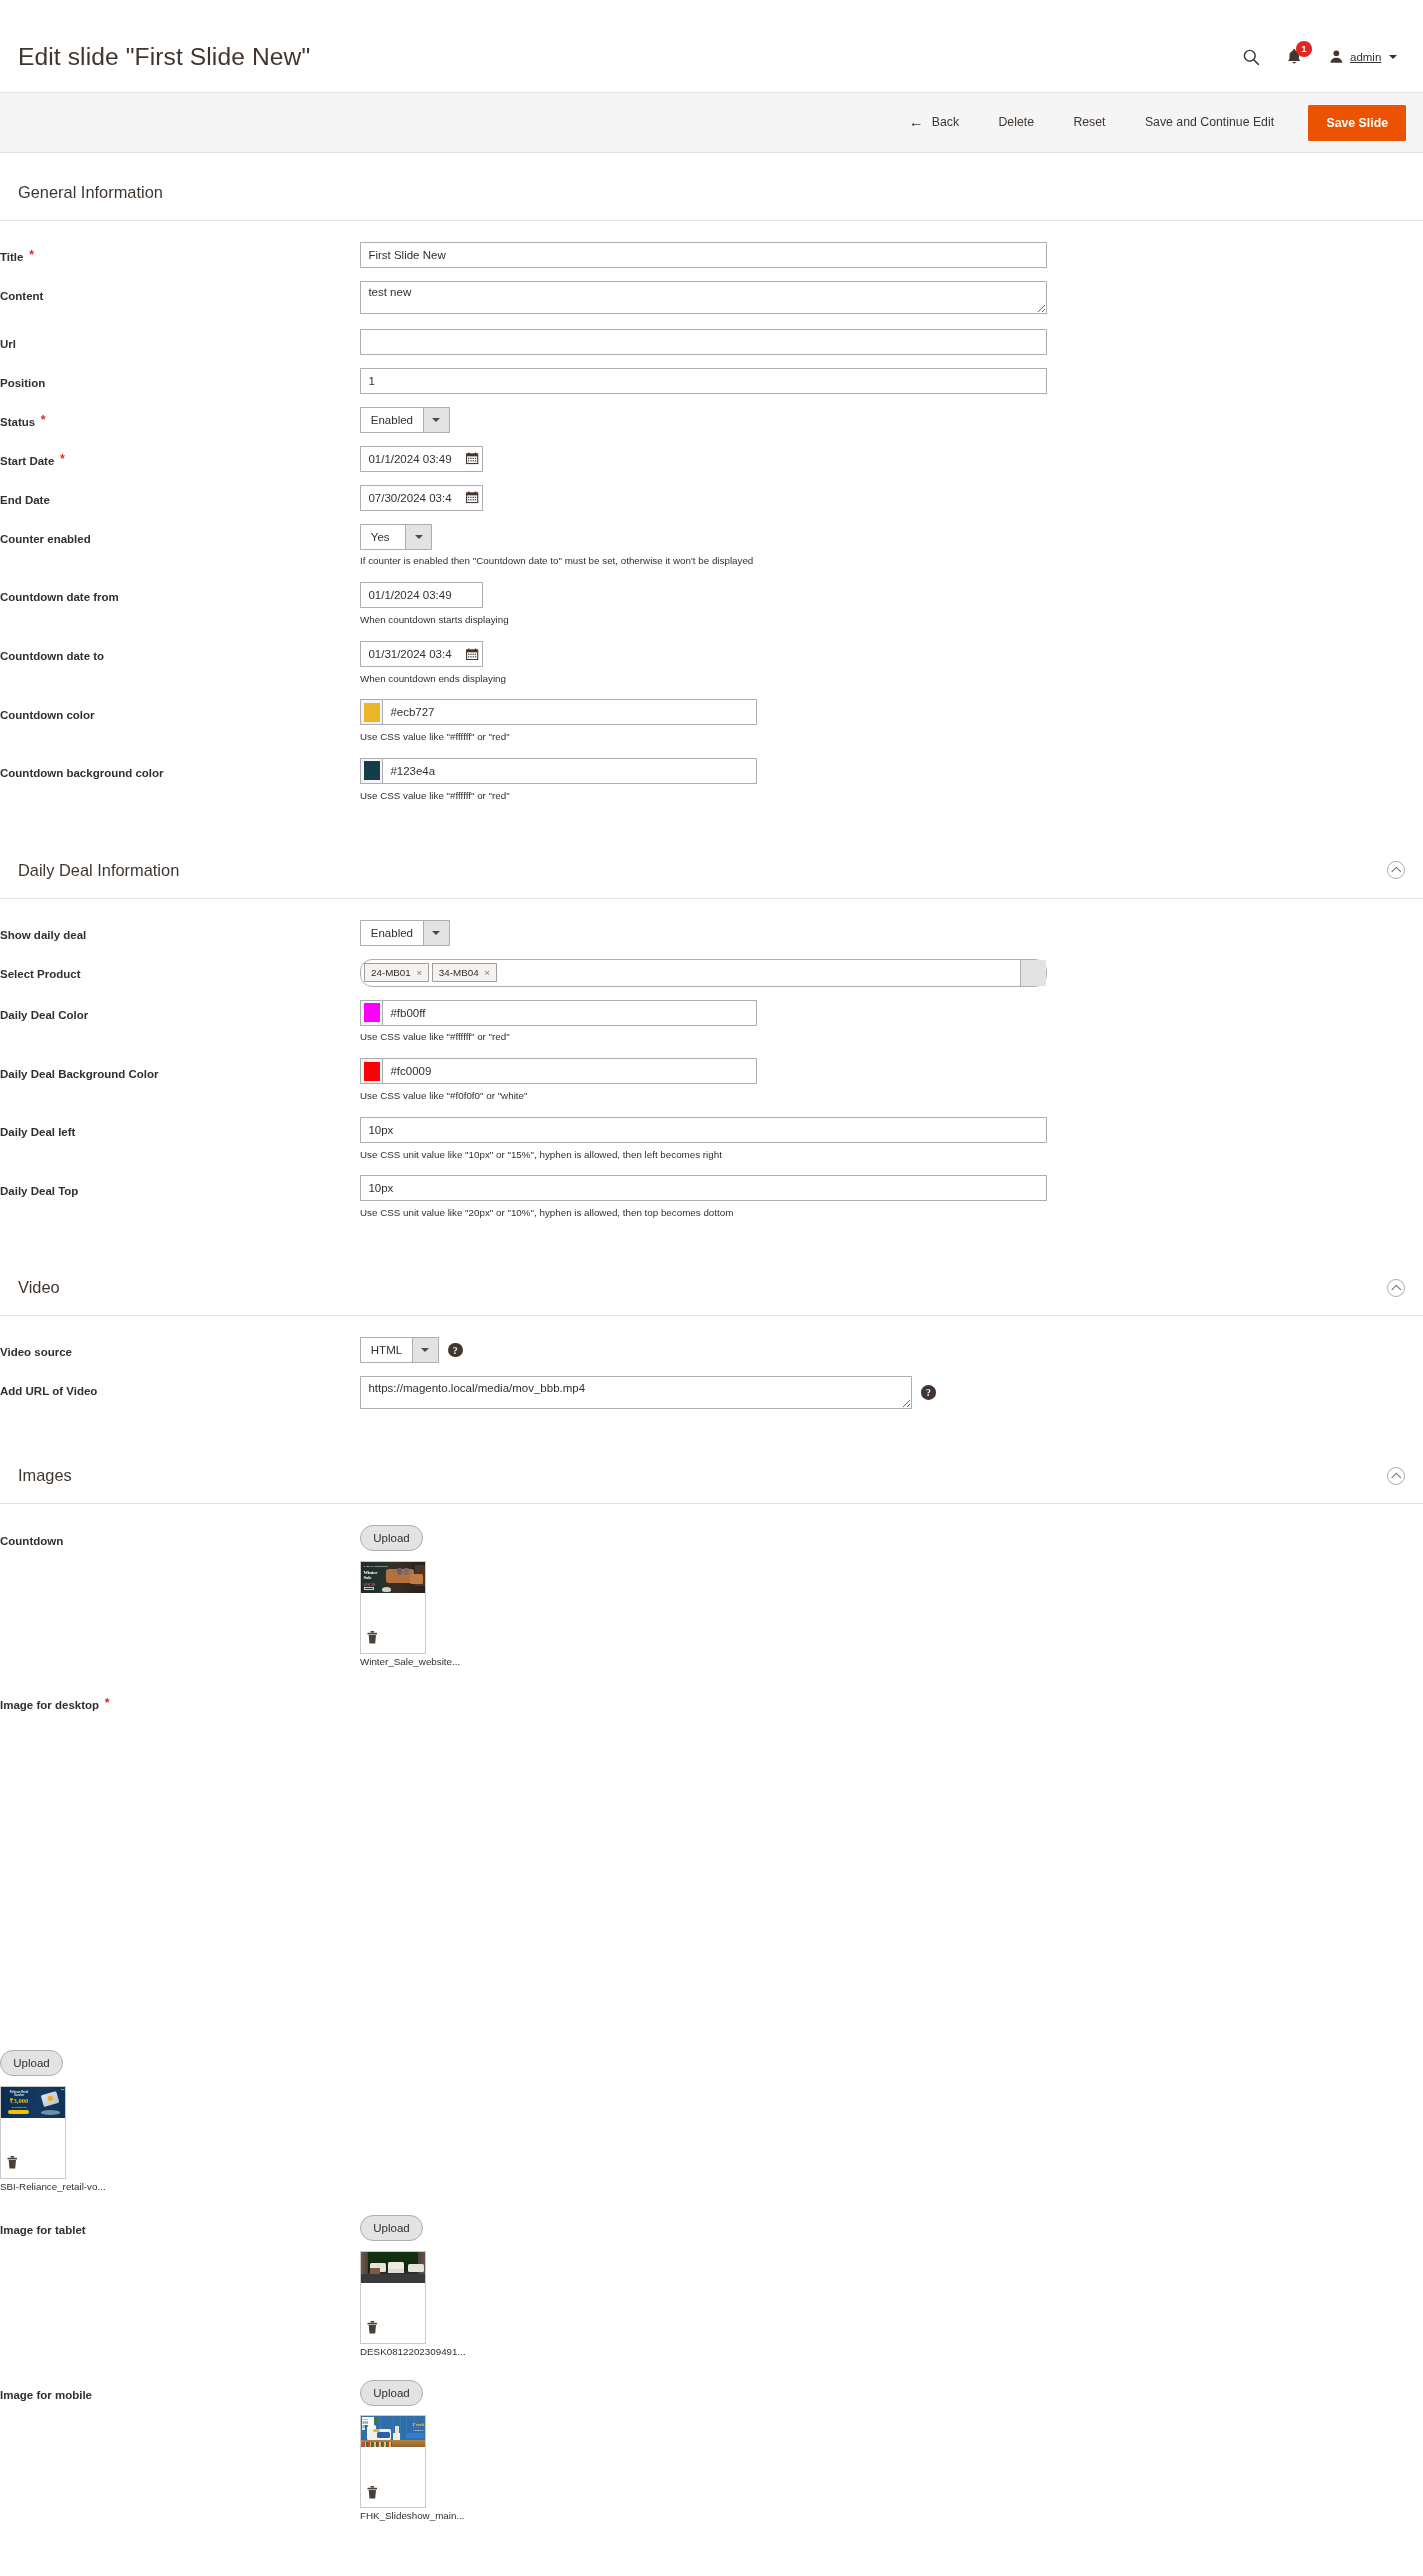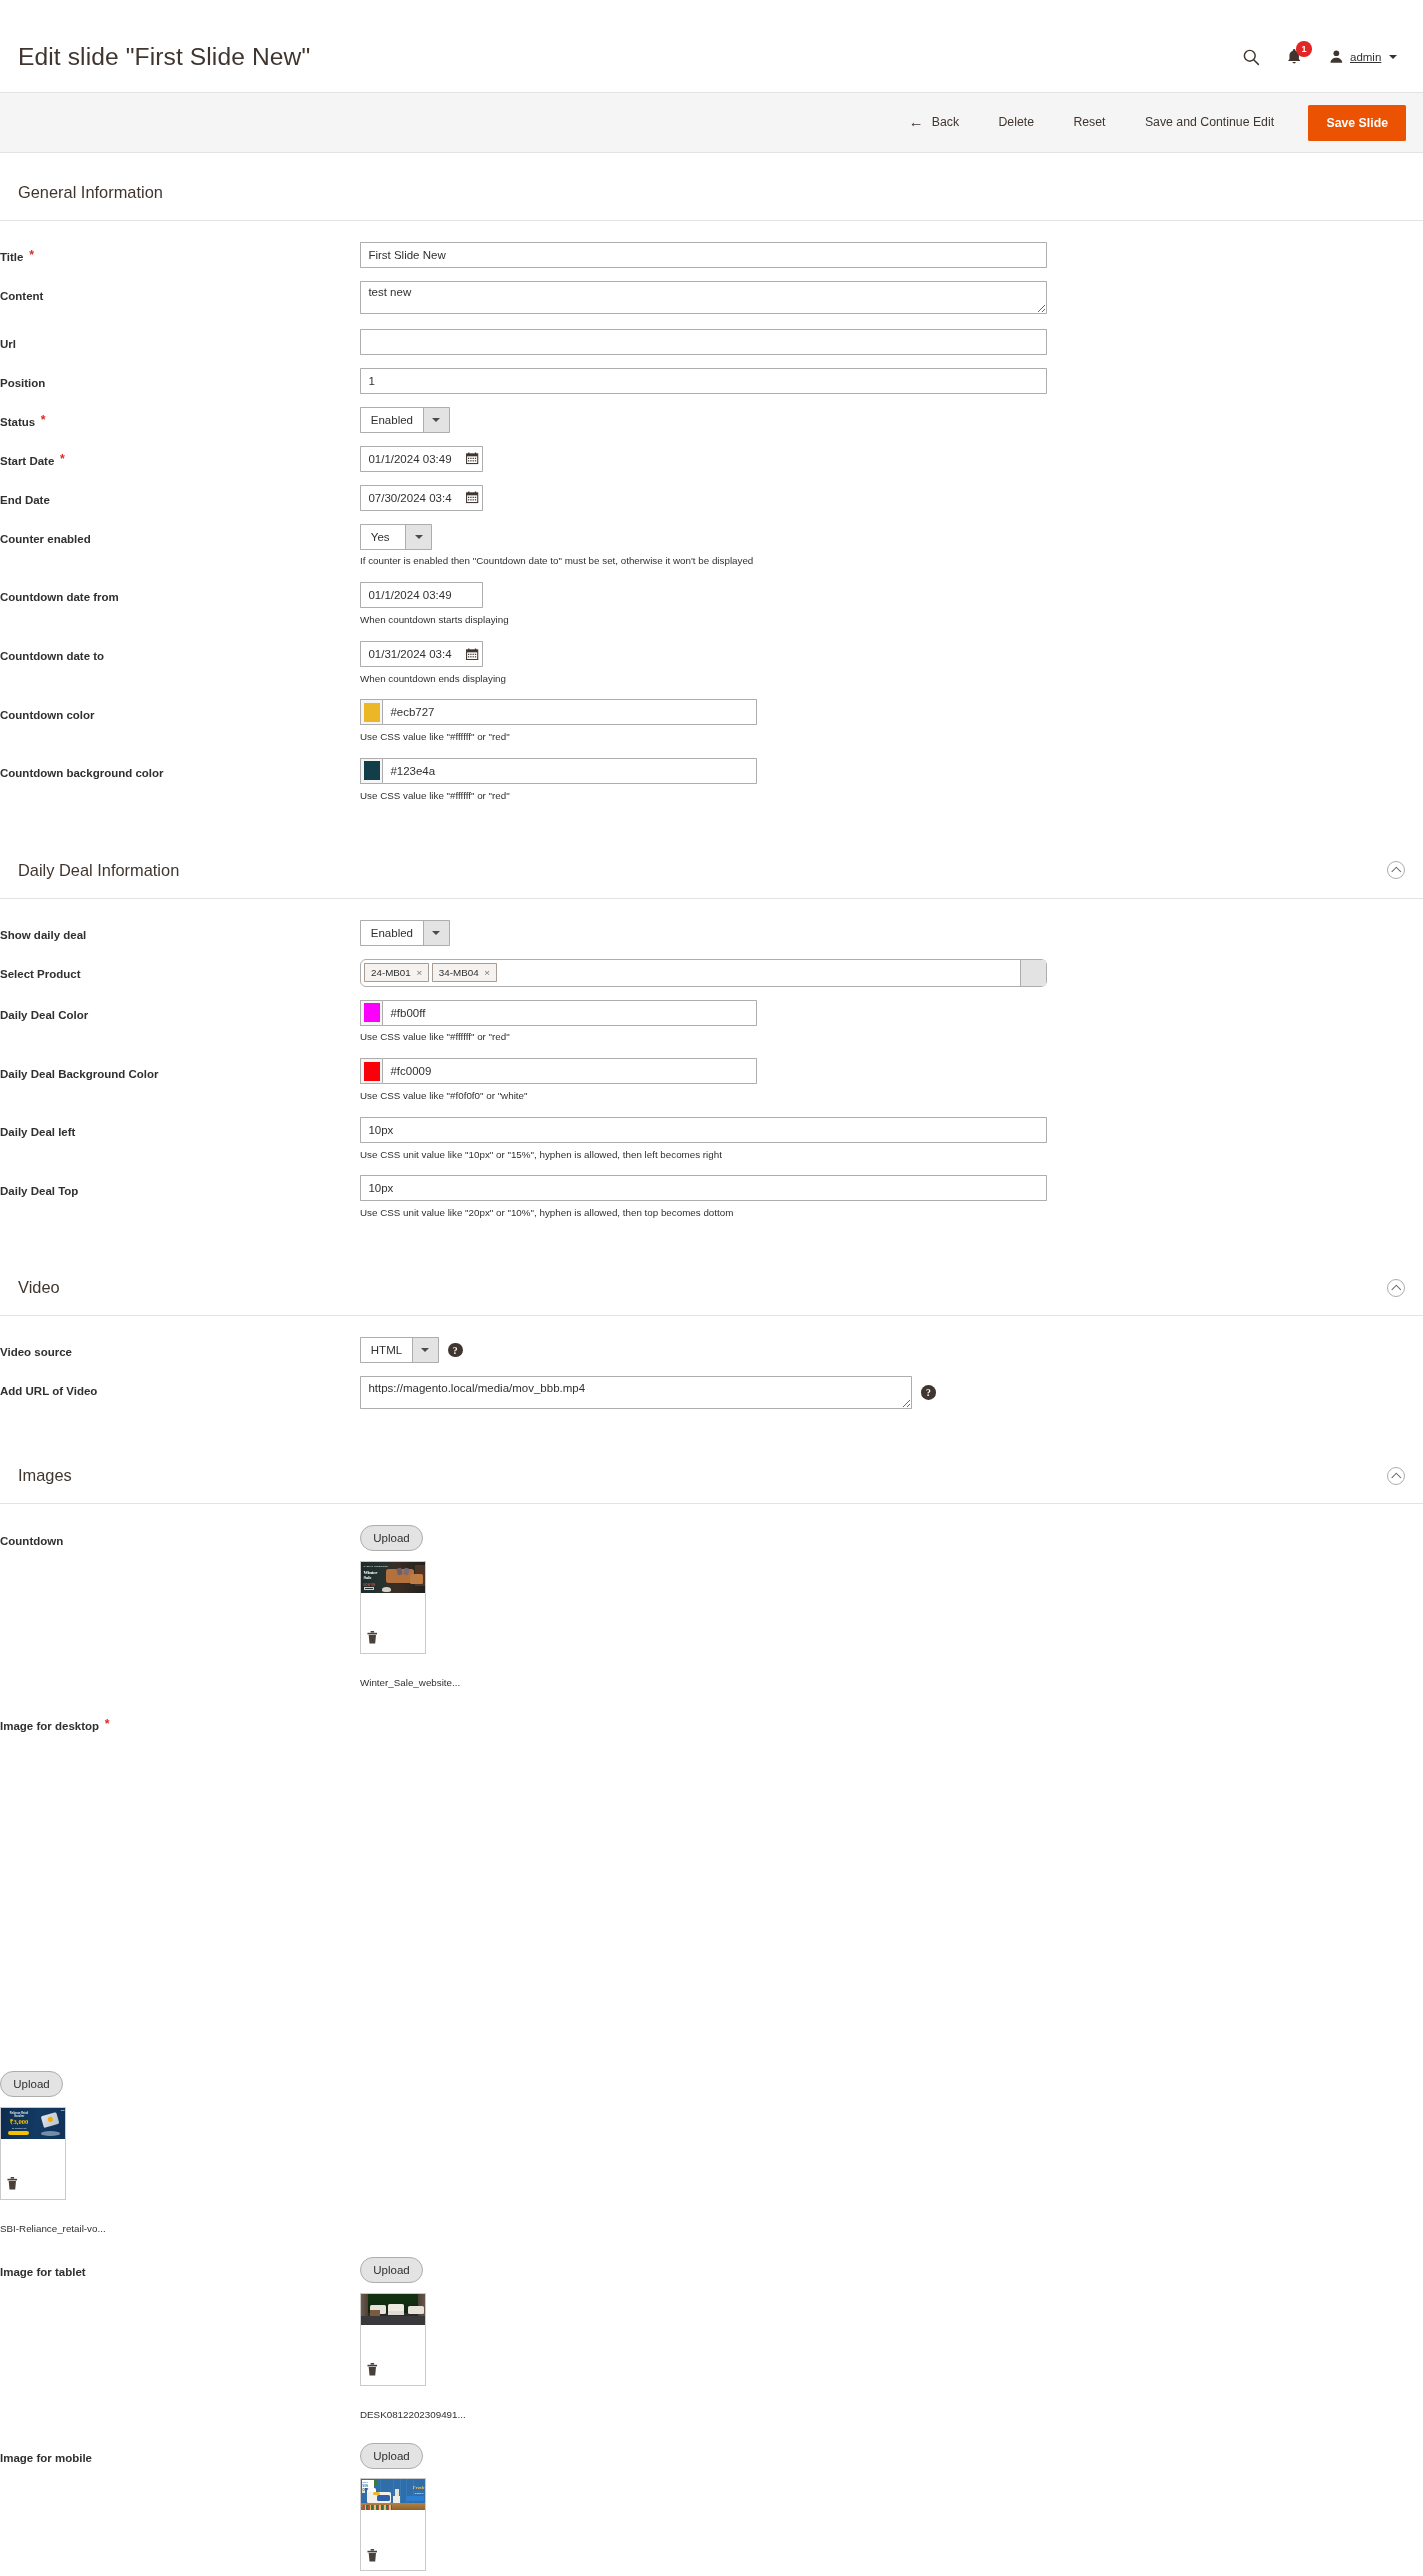--- a/index.html
+++ b/index.html
@@ -266,21 +266,21 @@
     color: #303030;
     margin-top: 4.9px;
     line-height: 1.5;
   }
 
   
   .tokenfield {
     width: 687px;
     min-height: 28px;
     border: 0.8px solid #adadad;
-    border-radius: 6px;
+    border-radius: 12px;
     background: #fff;
     display: flex;
     align-items: stretch;
     justify-content: space-between;
   }
   .tokens {
     display: flex;
     align-items: center;
     gap: 3.3px;
     padding: 2.5px 3.3px;
@@ -359,21 +359,21 @@
   }
   .trash-icon {
     position: absolute;
     left: 5.7px;
     bottom: 6.6px;
     cursor: pointer;
   }
   .img-name {
     font-size: 9.8px;
     color: #303030;
-    margin-top: 23px;
+    margin-top: 2px;
     width: 123px;
     white-space: nowrap;
     overflow: hidden;
   }
 
   
   .art { width: 66px; height: 31px; position: relative; }
 
   .art-winter { background: linear-gradient(90deg,#1d2b2b 0%,#24332f 30%,#3a2d23 55%,#20201d 100%); }
   .art-winter .sofa {

